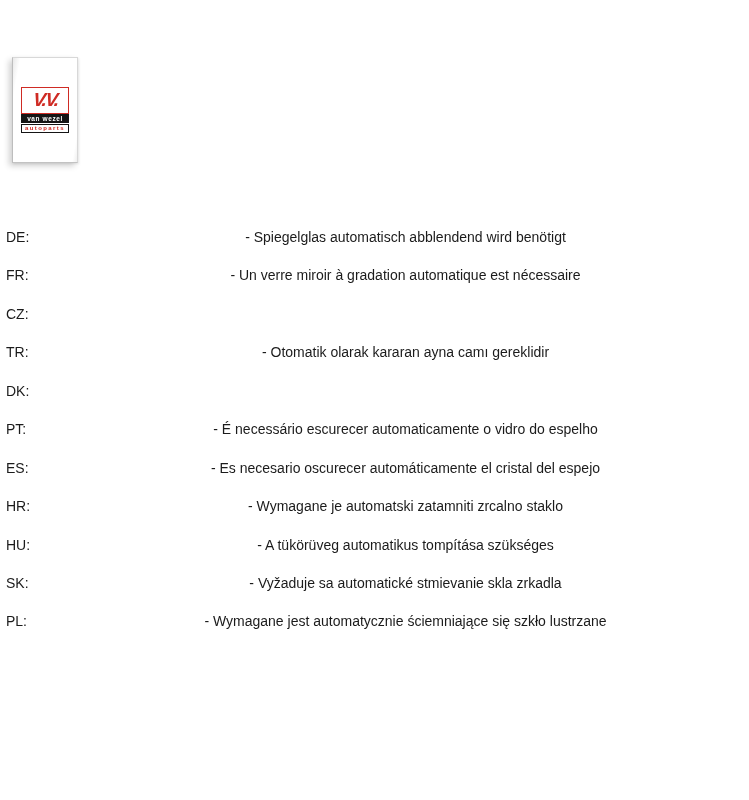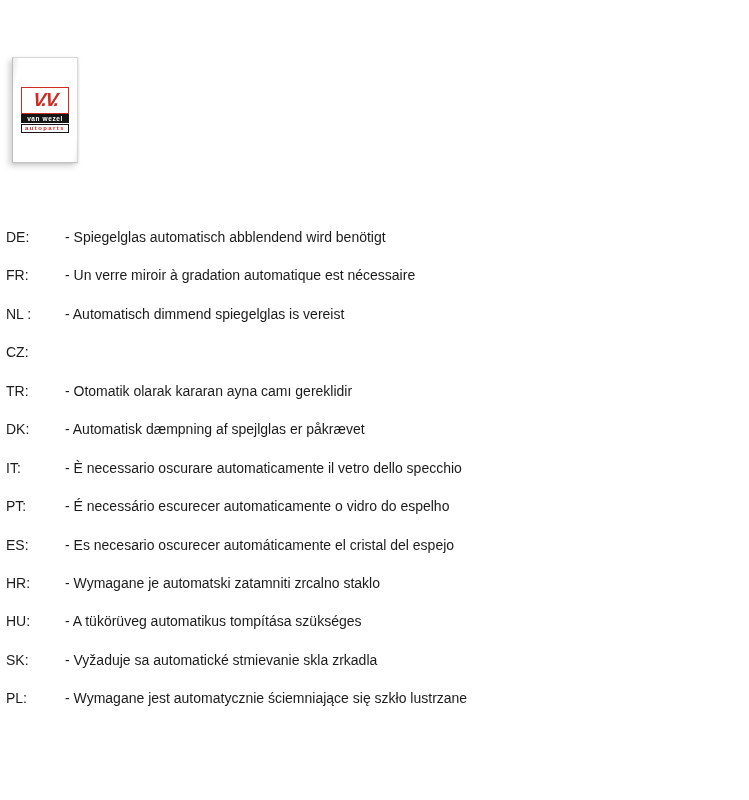--- a/index.html
+++ b/index.html
@@ -104,20 +104,21 @@
     font-size: 14px;
     line-height: 18px;
   }
   .req-lang {
     flex: 0 0 59px;
     white-space: nowrap;
   }
   .req-text {
     flex: 1 1 auto;
     white-space: nowrap;
+    text-align: center;
   }
 </style>
 </head>
 <body>
 
 <div class="page">
 
   <div class="brand-card">
     <div class="vw-logo">
       <div class="vw-mark">
@@ -132,37 +133,28 @@
 
     <div class="req-row">
       <span class="req-lang">DE:</span>
       <span class="req-text">- Spiegelglas automatisch abblendend wird benötigt</span>
     </div>
     <div class="req-row">
       <span class="req-lang">FR:</span>
       <span class="req-text">- Un verre miroir à gradation automatique est nécessaire</span>
     </div>
     <div class="req-row">
-      <span class="req-lang">NL :</span>
-      <span class="req-text">- Automatisch dimmend spiegelglas is vereist</span>
-    </div>
-    <div class="req-row">
       <span class="req-lang">CZ:</span>
     </div>
     <div class="req-row">
       <span class="req-lang">TR:</span>
       <span class="req-text">- Otomatik olarak kararan ayna camı gereklidir</span>
     </div>
     <div class="req-row">
       <span class="req-lang">DK:</span>
-      <span class="req-text">- Automatisk dæmpning af spejlglas er påkrævet</span>
-    </div>
-    <div class="req-row">
-      <span class="req-lang">IT:</span>
-      <span class="req-text">- È necessario oscurare automaticamente il vetro dello specchio</span>
     </div>
     <div class="req-row">
       <span class="req-lang">PT:</span>
       <span class="req-text">- É necessário escurecer automaticamente o vidro do espelho</span>
     </div>
     <div class="req-row">
       <span class="req-lang">ES:</span>
       <span class="req-text">- Es necesario oscurecer automáticamente el cristal del espejo</span>
     </div>
     <div class="req-row">

